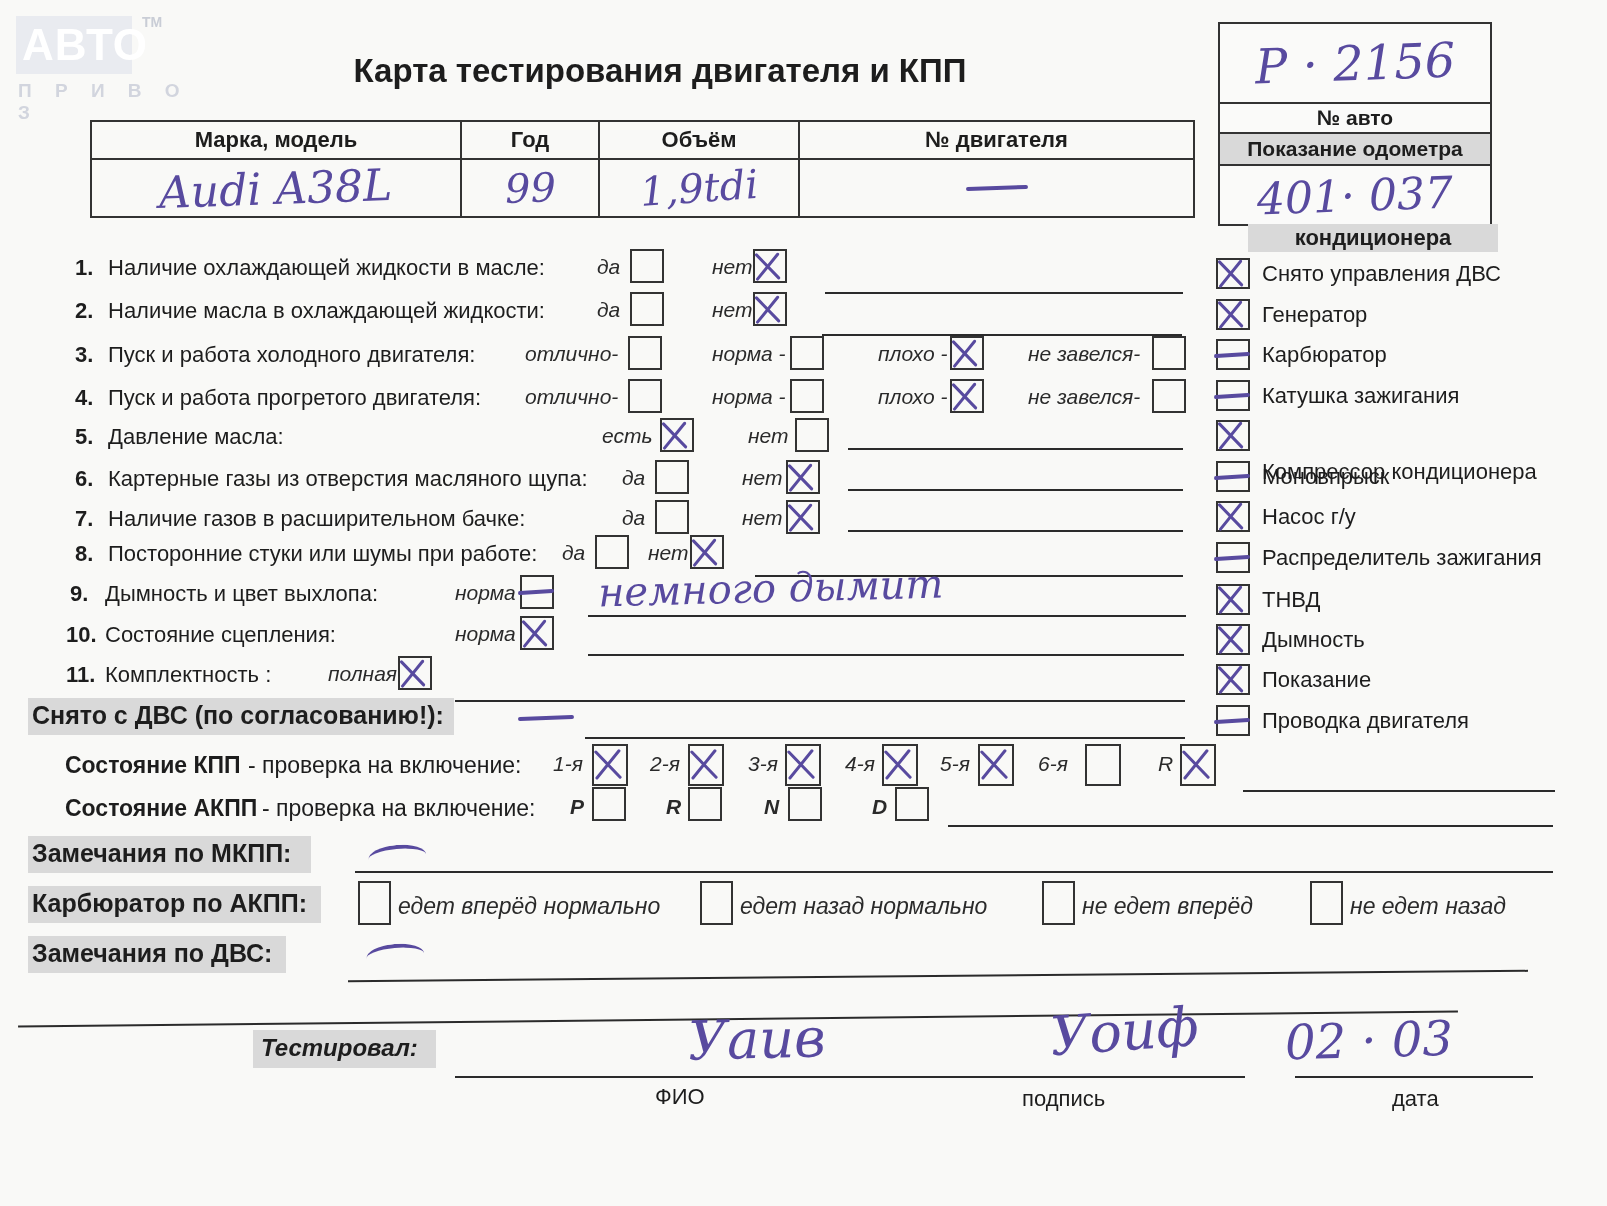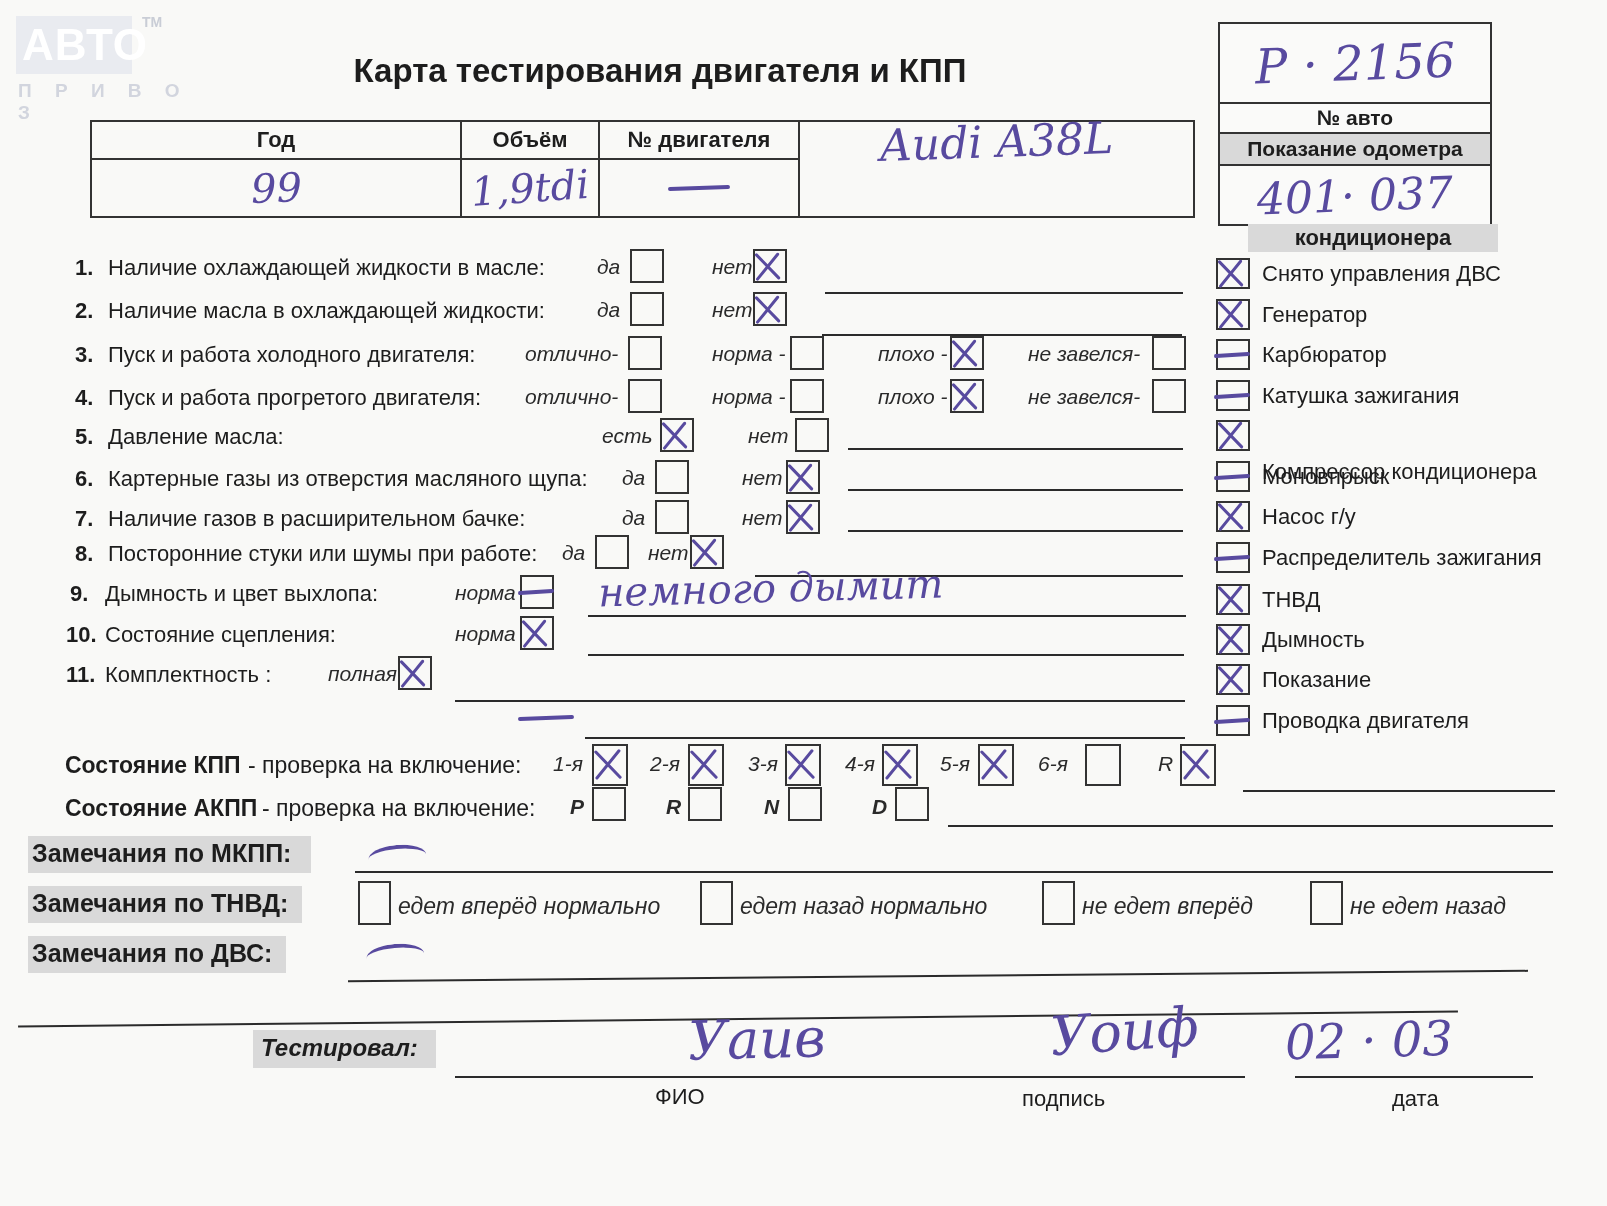--- a/index.html
+++ b/index.html
@@ -59,20 +59,21 @@
       <span class="hwcell" style="font-size:48px;transform:rotate(-2deg);">P · 2156</span>
     </div>
     <div class="r" style="height:30px;font-weight:bold;font-size:21px;">№ авто</div>
     <div class="r shadebox" style="height:32px;font-weight:bold;font-size:21px;">Показание одометра</div>
     <div class="r" style="height:58px;">
       <span class="hwcell" style="font-size:44px;transform:rotate(-2deg);">401·  037</span>
     </div>
   </div>
 
   <div class="vtable">
+    <div class="hd">Марка, модель</div>
     <div class="hd">Год</div>
     <div class="hd">Объём</div>
     <div class="hd">№ двигателя</div>
     <div>
       <span class="hwcell" style="font-size:44px;transform:rotate(-2deg);">Audi A38L</span>
     </div>
     <div>
       <span class="hwcell" style="font-size:40px;transform:rotate(-2deg);">99</span>
     </div>
     <div>
@@ -187,20 +188,21 @@
   <div class="line" style="left:588px;top:654px;width:596px;"></div>
 
   <div class="abs" style="left:0;top:662px;width:100%;height:40px;">
     <span class="abs lbl bold" style="left:66px;">11.</span>
     <span class="abs lbl" style="left:105px;">Комплектность :</span>
     <span class="abs opt" style="left:328px;">полная</span>
     <span class="cb mark-x" style="left:398px;top:-6px;"></span>
   </div>
   <div class="line" style="left:455px;top:700px;width:730px;"></div>
 
+  <div class="abs shadebox bold" style="left:28px;top:698px;padding:3px 10px 5px 4px;font-size:25px;">Снято с ДВС (по согласованию!):</div>
   <div class="pen-dash" style="left:518px;top:716px;width:56px;"></div>
   <div class="line" style="left:585px;top:737px;width:600px;"></div>
 
   <div class="abs" style="left:0;top:752px;width:100%;height:50px;">
     <span class="abs lbl bold" style="left:65px;font-size:23px;">Состояние КПП</span>
     <span class="abs lbl" style="left:248px;font-size:23px;">- проверка на включение:</span>
     <span class="abs opt" style="left:553px;">1-я</span>
     <span class="cb gear mark-x" style="left:592px;top:-8px;"></span>
     <span class="abs opt" style="left:650px;">2-я</span>
     <span class="cb gear mark-x" style="left:688px;top:-8px;"></span>
@@ -228,21 +230,21 @@
     <span class="cb" style="left:788px;top:-8px;"></span>
     <span class="abs opt bold" style="left:872px;">D</span>
     <span class="cb" style="left:895px;top:-8px;"></span>
   </div>
   <div class="line" style="left:948px;top:825px;width:605px;"></div>
 
   <div class="abs shadebox bold" style="left:28px;top:836px;padding:3px 20px 5px 4px;font-size:25px;">Замечания по МКПП:</div>
   <div class="pen-curve" style="left:368px;top:845px;"></div>
   <div class="line" style="left:355px;top:871px;width:1198px;"></div>
 
-  <div class="abs shadebox bold" style="left:28px;top:886px;padding:3px 14px 5px 4px;font-size:25px;">Замечания по ТНВД:</div>
+  <div class="abs shadebox bold" style="left:28px;top:886px;padding:3px 14px 5px 4px;font-size:25px;">Карбюратор по АКПП:</div>
   <div class="abs" style="left:0;top:893px;width:100%;height:50px;">
     <span class="cb tall" style="left:358px;top:-12px;"></span>
     <span class="abs opt" style="left:398px;font-size:23px;">едет вперёд нормально</span>
     <span class="cb tall" style="left:700px;top:-12px;"></span>
     <span class="abs opt" style="left:740px;font-size:23px;">едет назад нормально</span>
     <span class="cb tall" style="left:1042px;top:-12px;"></span>
     <span class="abs opt" style="left:1082px;font-size:23px;">не едет вперёд</span>
     <span class="cb tall" style="left:1310px;top:-12px;"></span>
     <span class="abs opt" style="left:1350px;font-size:23px;">не едет назад</span>
   </div>

